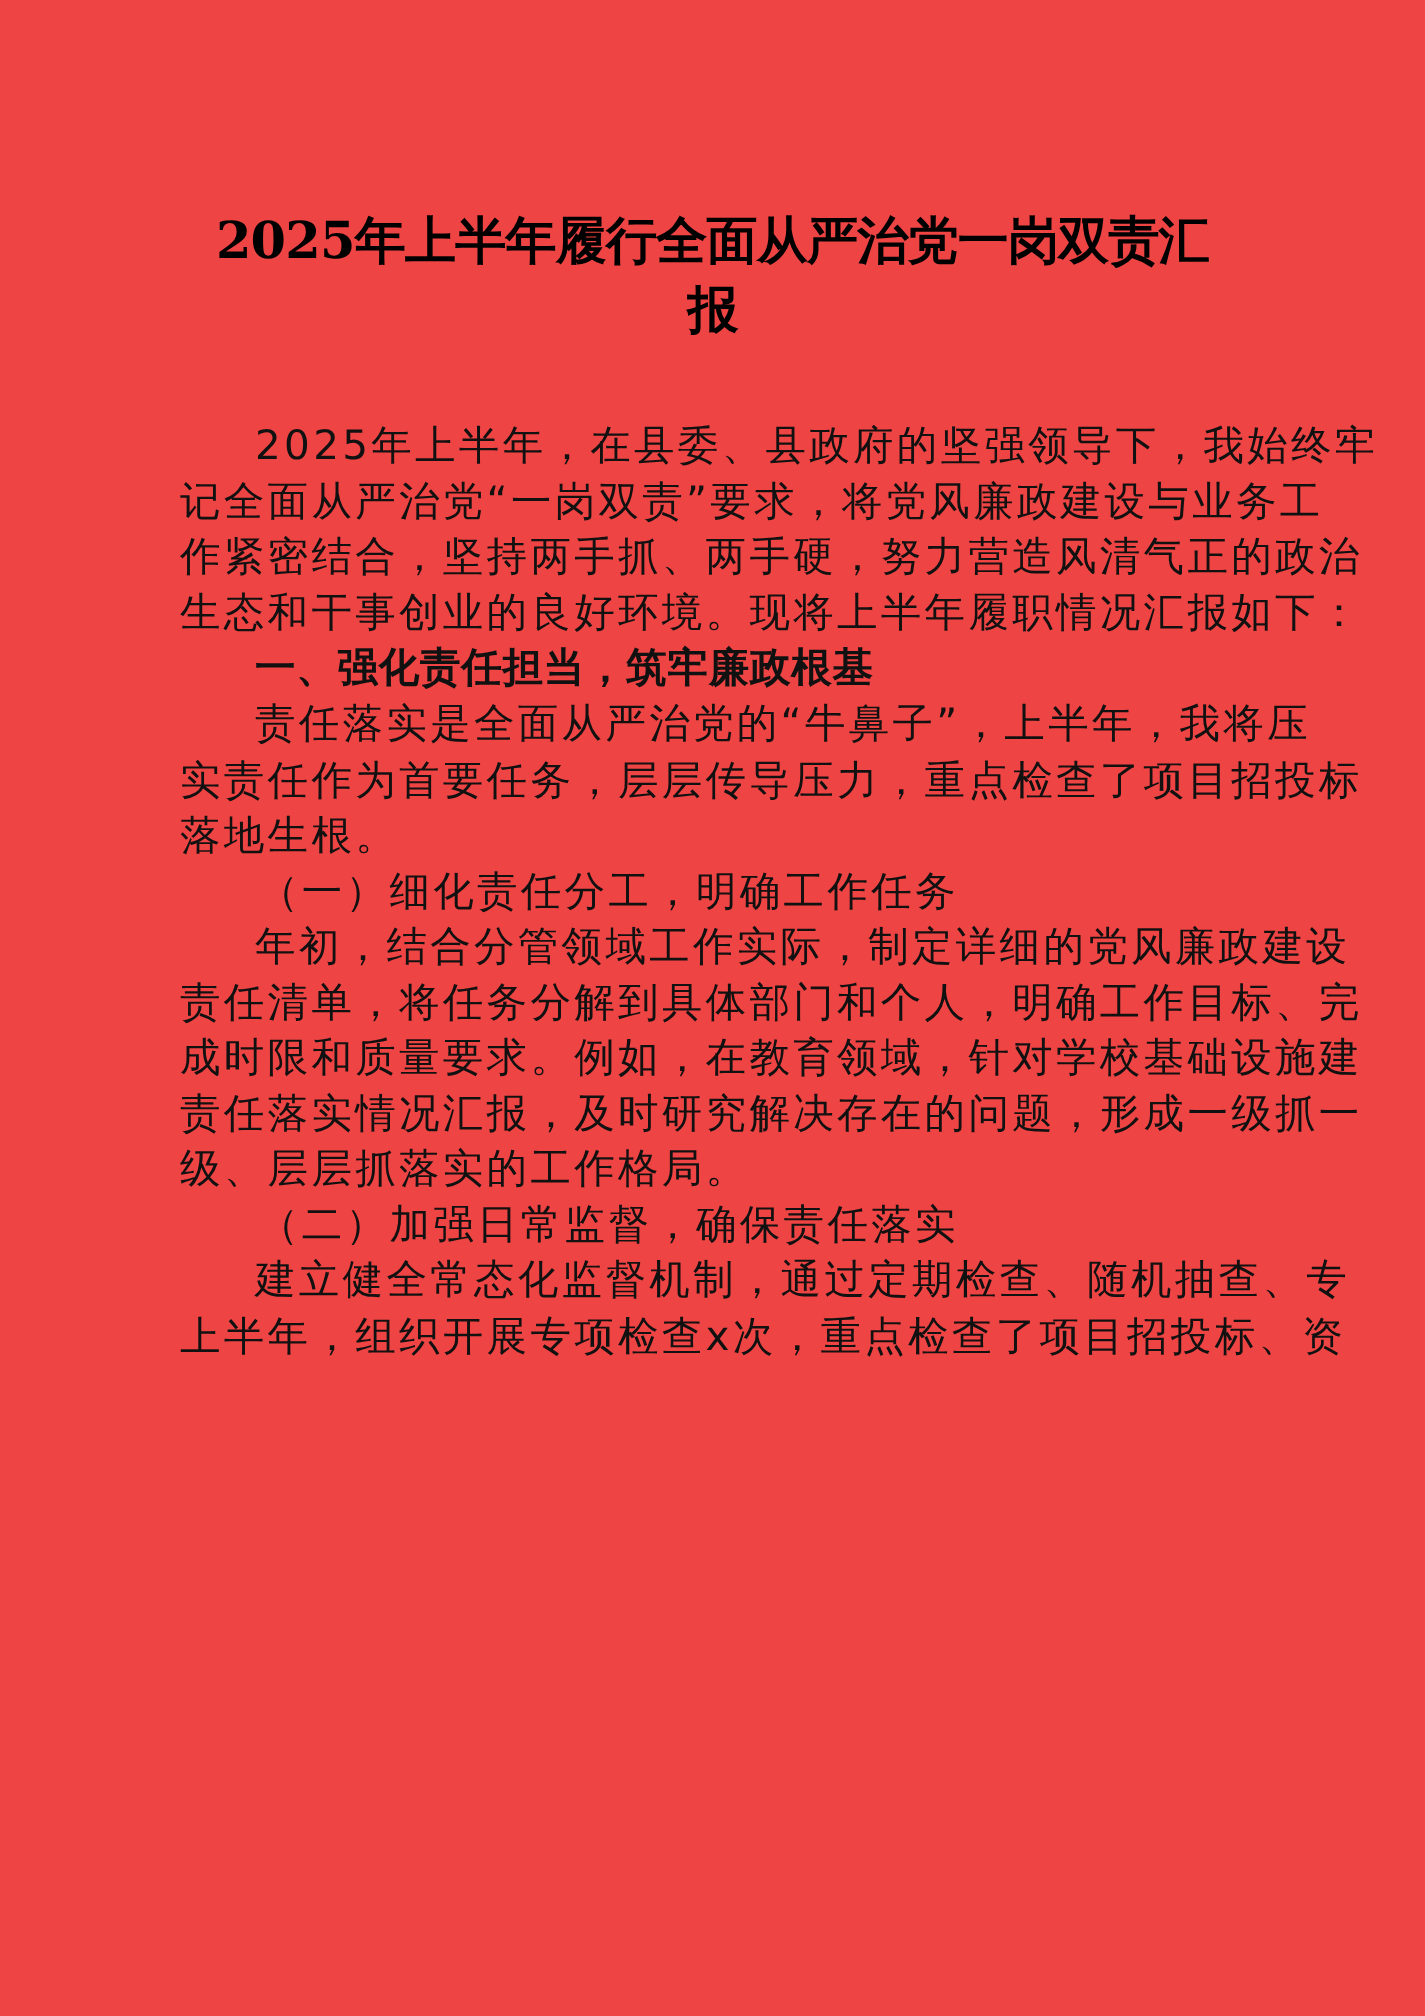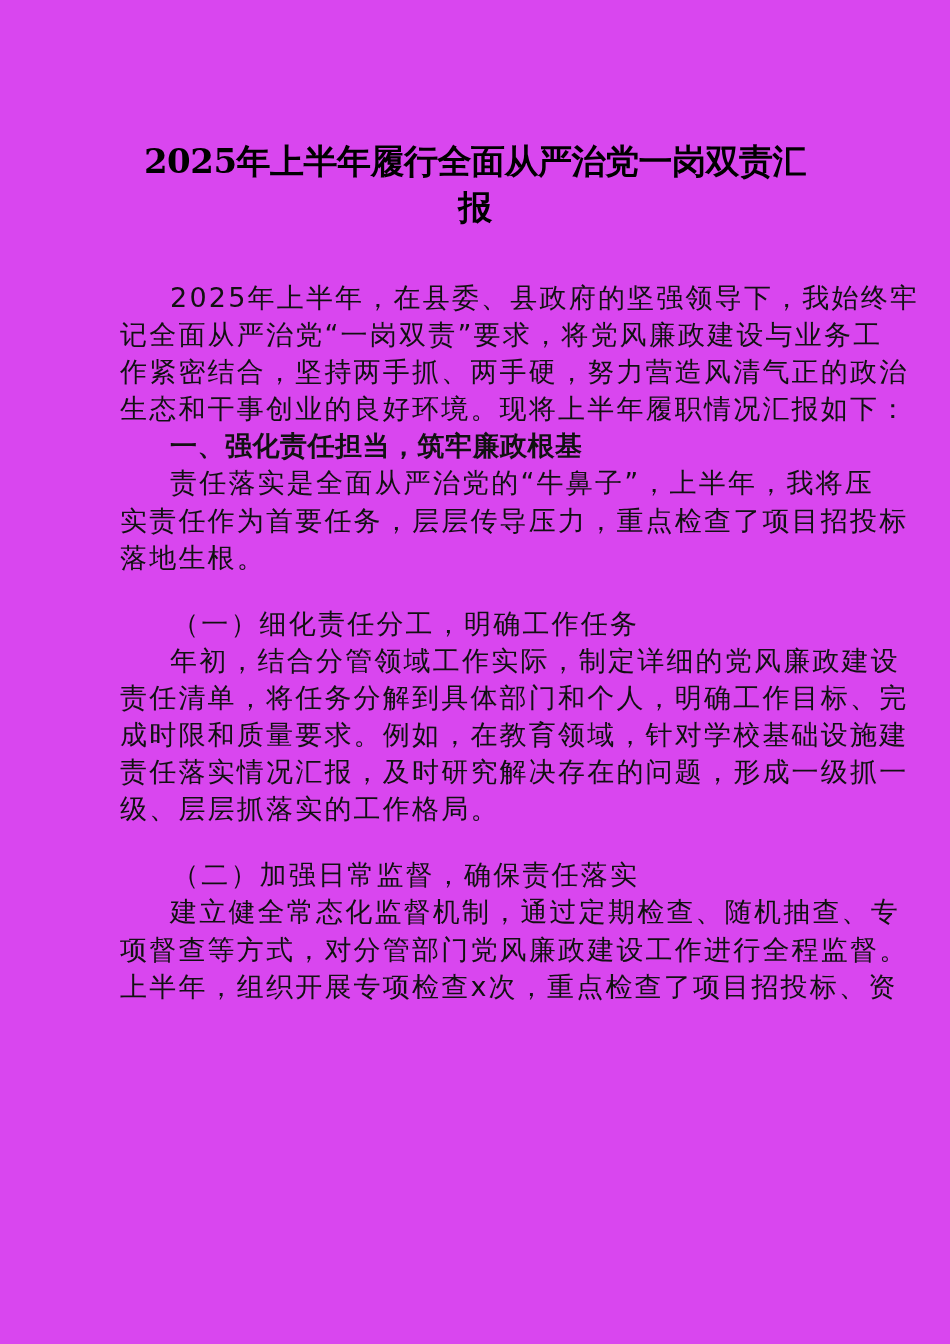--- a/index.html
+++ b/index.html
@@ -1,36 +1,36 @@
 <!DOCTYPE html>
 <html><head>
 <meta charset="utf-8">
 <style>
   html, body { margin: 0; padding: 0; background: #ffffff; }
   body { width: 950px; height: 1344px; position: relative; overflow: hidden; }
   .page {
-    position: absolute; left: 0; top: 0; width: 950px; height: 1344px; background: #d946ef;
+    position: absolute; left: 0; top: 0; width: 950px; height: 1344px; background: #ef4444;
   }
   .title {
     position: absolute; left: 100px; width: 750px; top: 138px;
     text-align: center;
     font-family: "DejaVu Serif", "Liberation Serif", serif;
     font-weight: bold; font-size: 34px; line-height: 46px; color: #000;
     letter-spacing: -0.5px;
   }
   .body {
     position: absolute; left: 120px; top: 279px; width: 712px;
     font-family: "DejaVu Sans", "Liberation Sans", sans-serif;
     font-size: 27px; line-height: 37.1px; color: #111;
     letter-spacing: 2.2px;
   }
   .line { white-space: nowrap; height: 37.1px; }
   .indent { padding-left: 50px; }
   .h1 { font-weight: bold; letter-spacing: 0.5px; }
-  .h2 { padding-left: 52px; margin-top: 29px; }
+  .h2 { padding-left: 52px; }
 </style>
 </head>
 <body>
 
 <div class="page">
   <div class="title">
     <div>2025年上半年履行全面从严治党一岗双责汇</div>
     <div>报</div>
   </div>
 
@@ -44,16 +44,15 @@
     <div class="line">实责任作为首要任务，层层传导压力，重点检查了项目招投标</div>
     <div class="line">落地生根。</div>
     <div class="line h2">（一）细化责任分工，明确工作任务</div>
     <div class="line indent">年初，结合分管领域工作实际，制定详细的党风廉政建设</div>
     <div class="line">责任清单，将任务分解到具体部门和个人，明确工作目标、完</div>
     <div class="line">成时限和质量要求。例如，在教育领域，针对学校基础设施建</div>
     <div class="line">责任落实情况汇报，及时研究解决存在的问题，形成一级抓一</div>
     <div class="line">级、层层抓落实的工作格局。</div>
     <div class="line h2">（二）加强日常监督，确保责任落实</div>
     <div class="line indent">建立健全常态化监督机制，通过定期检查、随机抽查、专</div>
-    <div class="line">项督查等方式，对分管部门党风廉政建设工作进行全程监督。</div>
     <div class="line">上半年，组织开展专项检查x次，重点检查了项目招投标、资</div>
   </div>
 </div>
 
 </body></html>

